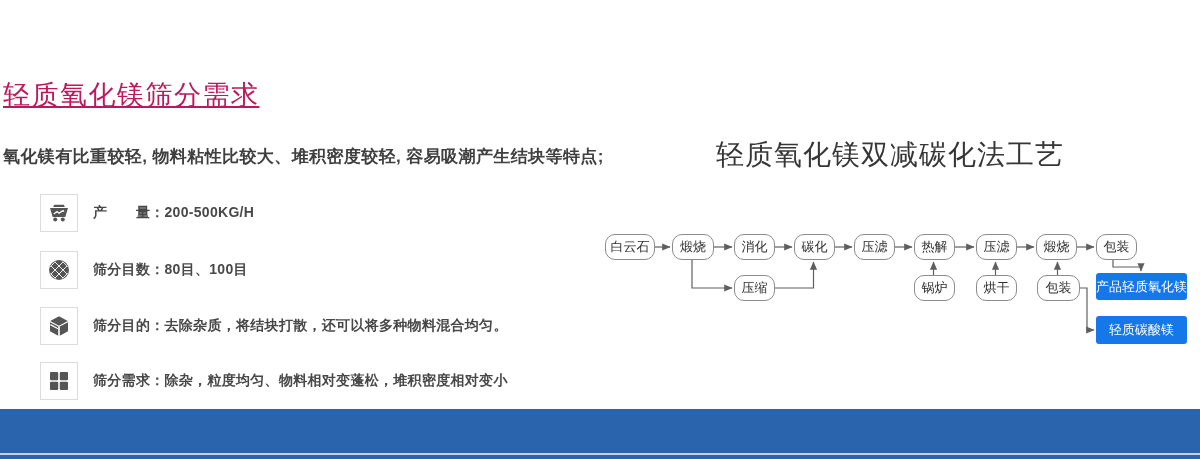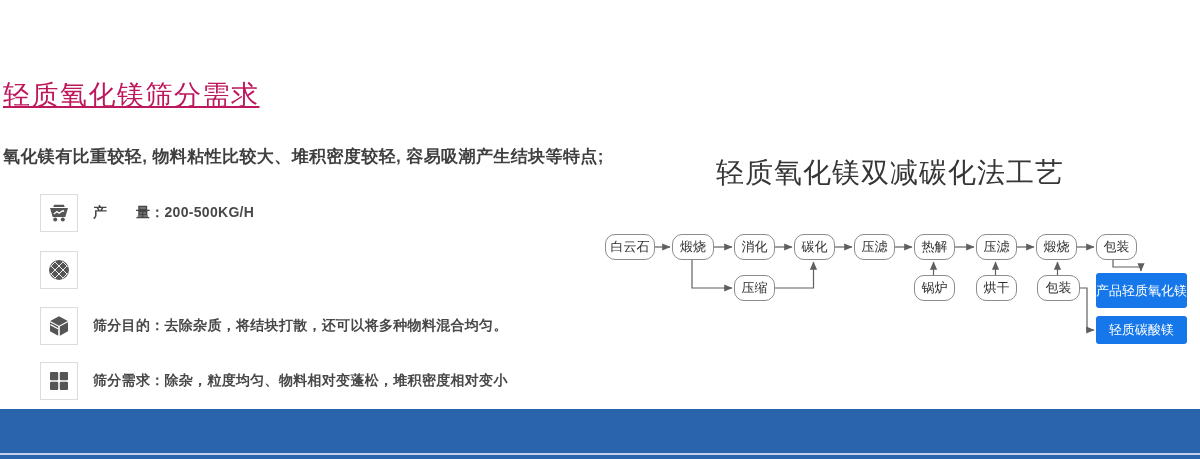--- a/index.html
+++ b/index.html
@@ -11,28 +11,28 @@
              color:#be185d;letter-spacing:1.5px;line-height:1.1;text-decoration:underline;}
   .sec-sub{position:absolute;left:3px;top:117px;font-size:13.5px;color:#4c4c4c;letter-spacing:0.2px;}
   .sec-desc{position:absolute;left:3px;top:147px;margin:0;font-size:17px;font-weight:700;
             color:#3f3f3f;letter-spacing:0.4px;line-height:1.2;}
   .feature{position:absolute;left:4px;display:flex;align-items:center;height:38px;padding-left:36px;}
   .icon-box{width:36px;height:36px;border:1px solid #dcdcdc;background:#fff;
             display:flex;align-items:center;justify-content:center;flex:0 0 auto;}
   .ftext{margin-left:15px;font-size:14px;font-weight:700;color:#484848;letter-spacing:0.3px;white-space:pre;}
 
   
-  .flow-title{position:absolute;left:590px;top:154px;width:600px;margin:0;text-align:center;
+  .flow-title{position:absolute;left:590px;top:136px;width:600px;margin:0;text-align:center;
               font-size:28px;font-weight:500;color:#363636;letter-spacing:1px;}
   .arrows{position:absolute;left:590px;top:225px;width:610px;height:130px;}
   .fbox{position:absolute;top:234px;height:24px;border:1px solid #8c8c8c;border-radius:10px;
         background:#fff;color:#2f2f2f;font-size:13px;display:flex;align-items:center;
         justify-content:center;box-sizing:content-box;}
   .fbox.mid{top:275px;}
-  .pbox{position:absolute;left:1096px;width:91px;height:35px;background:#1577e9;color:#ffffff;
+  .pbox{position:absolute;left:1096px;width:91px;height:27px;background:#1577e9;color:#ffffff;
         font-size:13px;border-radius:3px;display:flex;align-items:center;justify-content:center;}
 
   
   .band{position:absolute;left:0;top:409px;width:1200px;height:44px;background:#2a64ad;}
   .band-line{position:absolute;left:0;top:453px;width:1200px;height:2px;background:#c4d0e6;}
   .band2{position:absolute;left:0;top:455px;width:1200px;height:4px;background:#2a64ad;}
 </style>
 </head>
 <body>
 
@@ -63,20 +63,21 @@
               <circle cx="12" cy="12" r="9.3"></circle>
             </clipPath>
           </defs>
         <circle cx="12" cy="12" r="10" fill="#555"></circle>
         <g clip-path="url(#sieveClip)" stroke="#fff" stroke-width="0.9">
           <path d="M-4 8 L16 28 M0 4 L20 24 M4 0 L24 20 M8 -4 L28 16"></path>
           <path d="M28 8 L8 28 M24 4 L4 24 M20 0 L0 20 M16 -4 L-4 16"></path>
         </g>
       </svg>
     </span>
+    <span class="ftext">筛分目数：80目、100目</span>
   </div>
 
   <div class="feature" style="top:307px">
     <span class="icon-box">
       <svg viewBox="0 0 24 24" width="24" height="24" aria-hidden="true">
         <polygon points="12,2.2 20.8,7 12,11.8 3.2,7" fill="#555"></polygon>
         <polygon points="3,8.2 11.2,12.6 11.2,21.8 3,17.2" fill="#555"></polygon>
         <polygon points="21,8.2 12.8,12.6 12.8,21.8 21,17.2" fill="#555"></polygon>
         <path d="M3.4 10.6 L11 14.8" stroke="#fff" stroke-width="1.2"></path>
       </svg>

